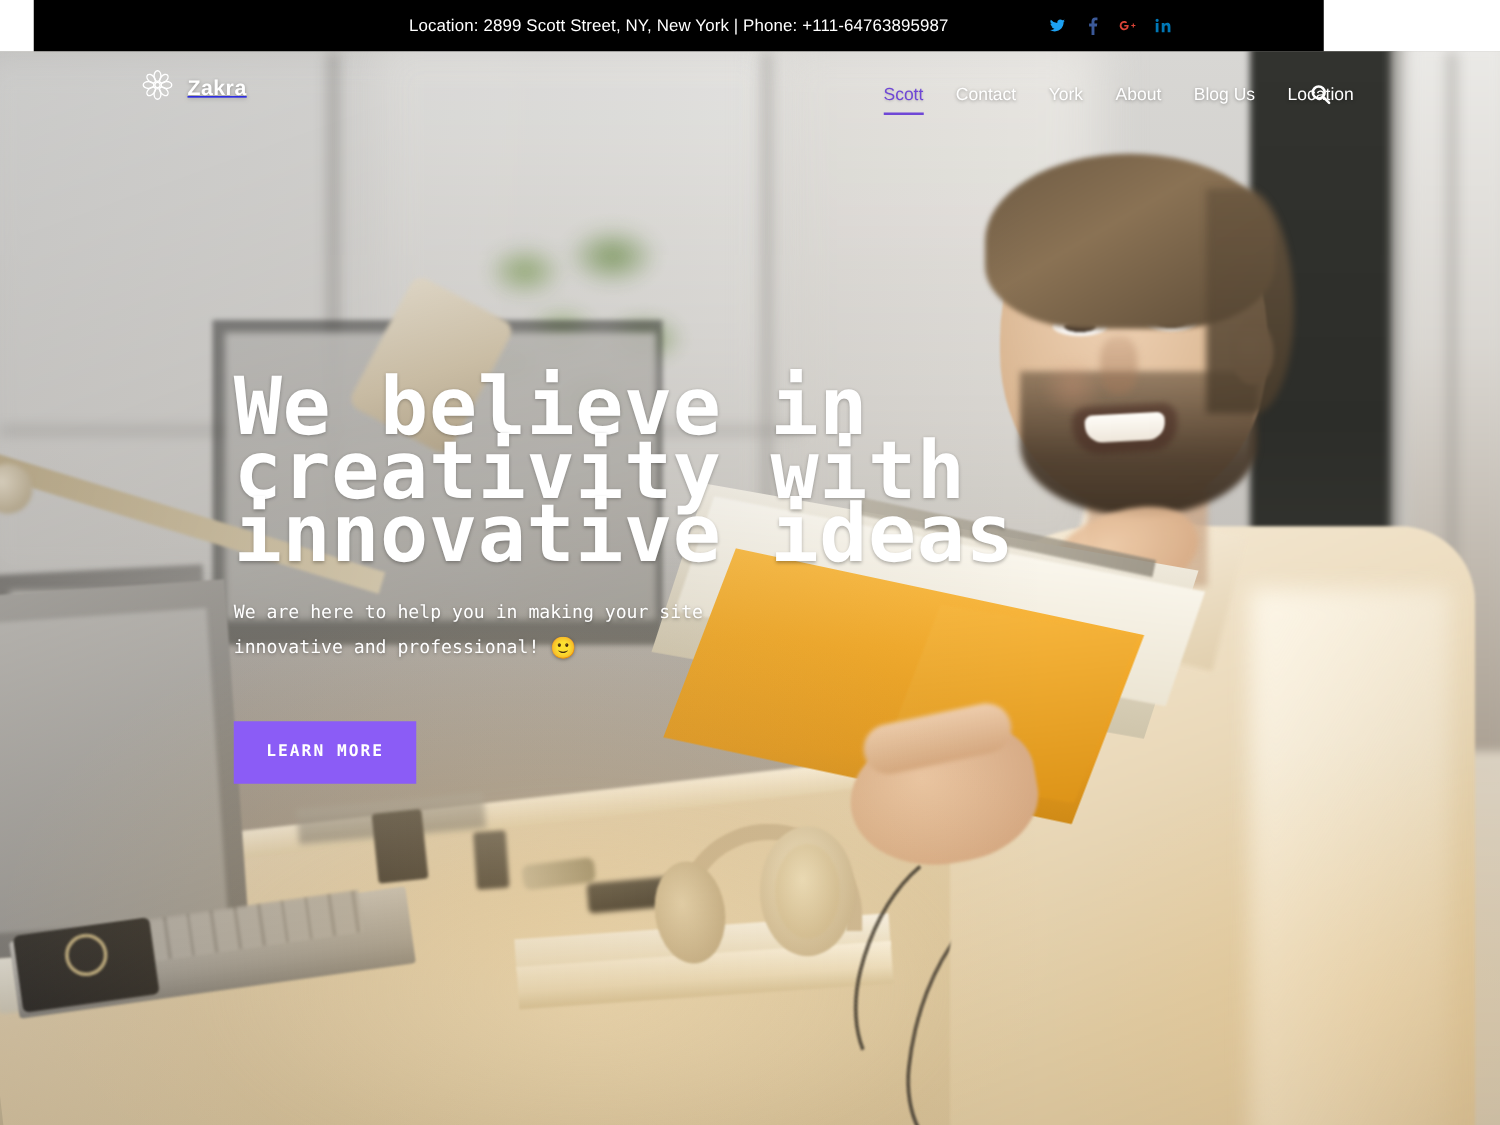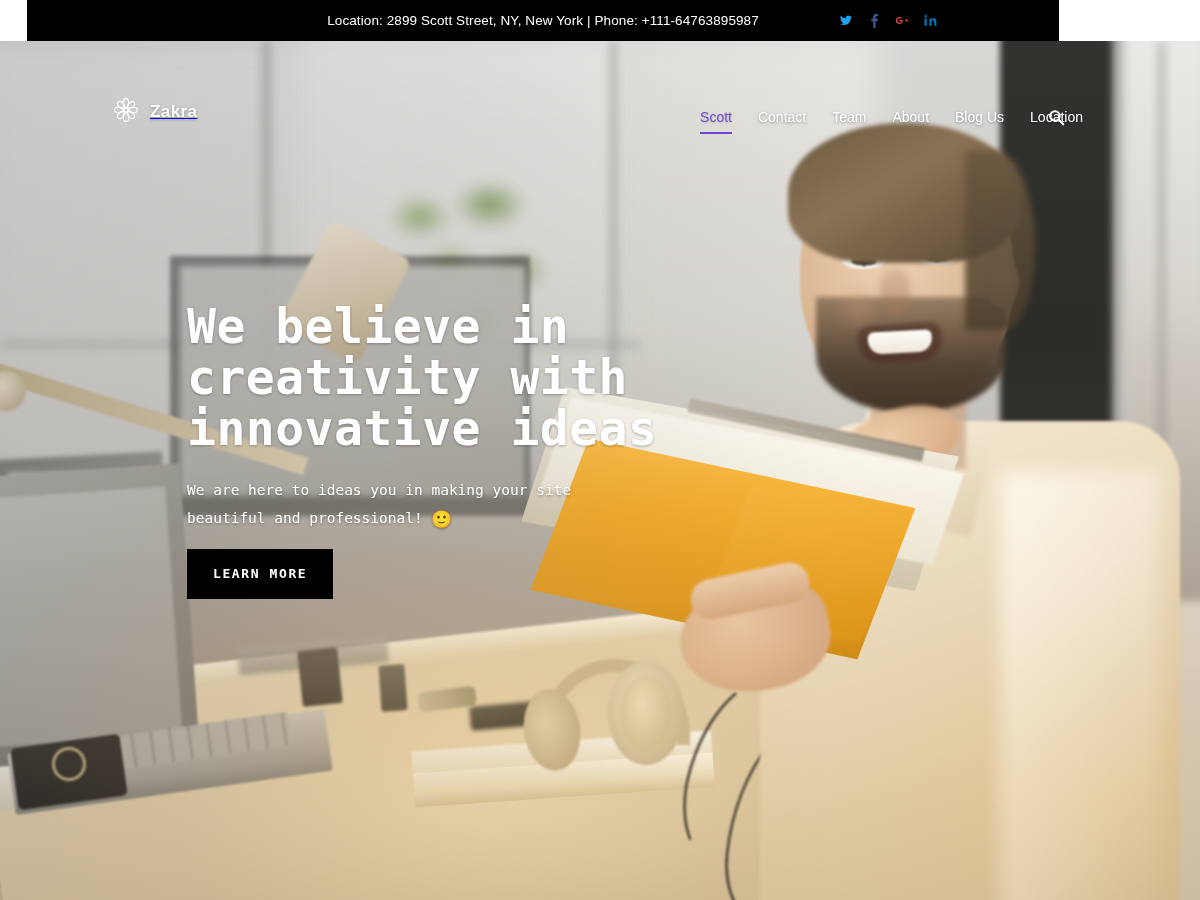--- a/index.html
+++ b/index.html
@@ -406,46 +406,46 @@
     left:0; top:0; width:1200px; height:859px;
     background:linear-gradient(90deg, rgba(35,35,38,.14) 0%, rgba(35,35,38,.06) 45%, rgba(0,0,0,0) 70%);
   }
 
   
   .hero-content{
     position:absolute; left:187px; top:260px; width:640px; z-index:40;
   }
   .hero-title{
     font-family:"DejaVu Sans Mono", monospace;
-    font-weight:bold; font-size:48px; line-height:51px;
+    font-weight:bold; font-size:64px; line-height:51px;
     color:#ffffff; letter-spacing:.5px;
     text-shadow:0 1px 3px rgba(0,0,0,.28);
     white-space:pre-line;
   }
   .hero-sub{
     margin-top:22px;
     font-family:"DejaVu Sans Mono", monospace;
     font-size:14.5px; line-height:28px; color:#ffffff;
     text-shadow:0 1px 3px rgba(0,0,0,.35);
     max-width:470px;
   }
   .hero-sub .emo{ font-size:17px; vertical-align:-2px; }
   .hero-btn{
-    display:inline-block; margin-top:16px;
-    background:#000000; color:#ffffff; border:none;
+    display:inline-block; margin-top:44px;
+    background:#8b5cf6; color:#ffffff; border:none;
     padding:17px 26px 18px 26px;
     font-family:"DejaVu Sans Mono", monospace;
     font-size:13px; font-weight:bold; letter-spacing:1.6px;
     cursor:pointer;
   }
 
   
   .navbar{
     position:absolute; left:0; top:41px; width:1188px; height:70px;
-    z-index:50; display:flex; align-items:center;margin-top:42px;
+    z-index:50; display:flex; align-items:center;
   }
   .brand{
     position:absolute; left:113px; top:14px;
     display:flex; align-items:center; gap:11px;
   }
   .brand-name{
     color:#ffffff; font-size:17px; font-weight:bold; letter-spacing:.4px;
     text-shadow:0 1px 3px rgba(0,0,0,.30);
     font-family:"Liberation Sans", sans-serif;
   }
@@ -590,21 +590,21 @@
     <div class="ph p-handA"></div>
     <div class="ph p-fingers"></div>
 
     <div class="ph warm"></div>
     <div class="ph shade-overlay"></div>
 
     <div class="hero-content">
       <h1 class="hero-title">We believe in
 creativity with
 innovative ideas</h1>
-      <p class="hero-sub"><span>We are here to ideas you in making your site beautiful and professional! </span><span class="emo">🙂</span></p>
+      <p class="hero-sub"><span>We are here to help you in making your site innovative and professional! </span><span class="emo">🙂</span></p>
       <button class="hero-btn">LEARN MORE</button>
     </div>
   </div>
 
   <div class="navbar">
 
     <a class="brand" href="#">
       <span>
         <svg width="26" height="26" viewBox="0 0 32 32" fill="none" stroke="#ffffff" stroke-width="1.4">
           <ellipse cx="16" cy="7.2" rx="3.4" ry="5.2"></ellipse>
@@ -617,21 +617,21 @@
           <ellipse cx="9.8" cy="22.2" rx="3.2" ry="5.0" transform="rotate(45 9.8 22.2)"></ellipse>
           <circle cx="16" cy="16" r="2.6"></circle>
         </svg>
       </span>
       <span class="brand-name">Zakra</span>
     </a>
 
     <nav class="nav-menu">
       <a class="nav-item active" href="#">Scott</a>
       <a class="nav-item" href="#">Contact</a>
-      <a class="nav-item" href="#">Team</a>
+      <a class="nav-item" href="#">York</a>
       <a class="nav-item" href="#">About</a>
       <a class="nav-item" href="#">Blog Us</a>
       <a class="nav-item" href="#">Location</a>
     </nav>
 
     <div class="nav-search">
       <svg width="17" height="17" viewBox="0 0 20 20" fill="none" stroke="#ffffff" stroke-width="2.4" stroke-linecap="round">
         <circle cx="8.2" cy="8.2" r="5.6"></circle>
         <line x1="12.6" y1="12.6" x2="18" y2="18"></line>
       </svg>

